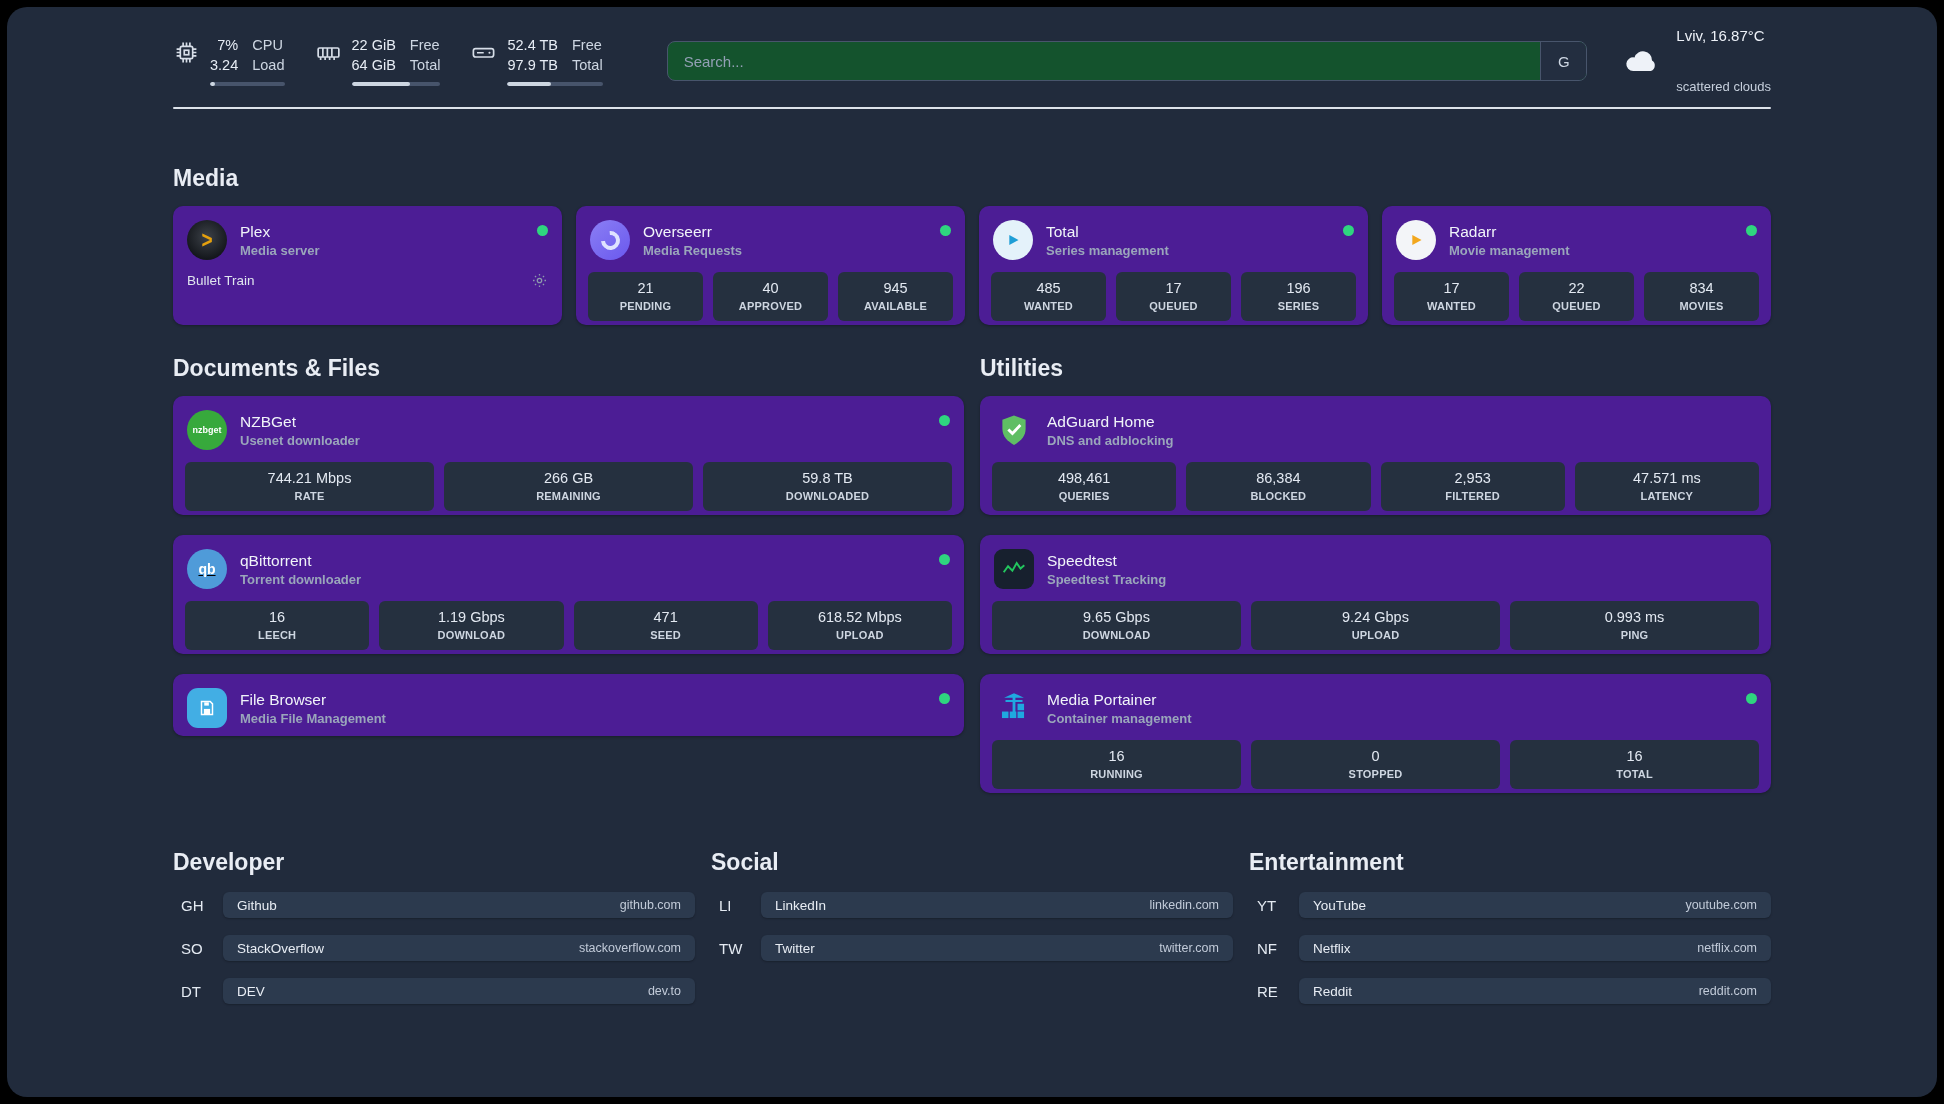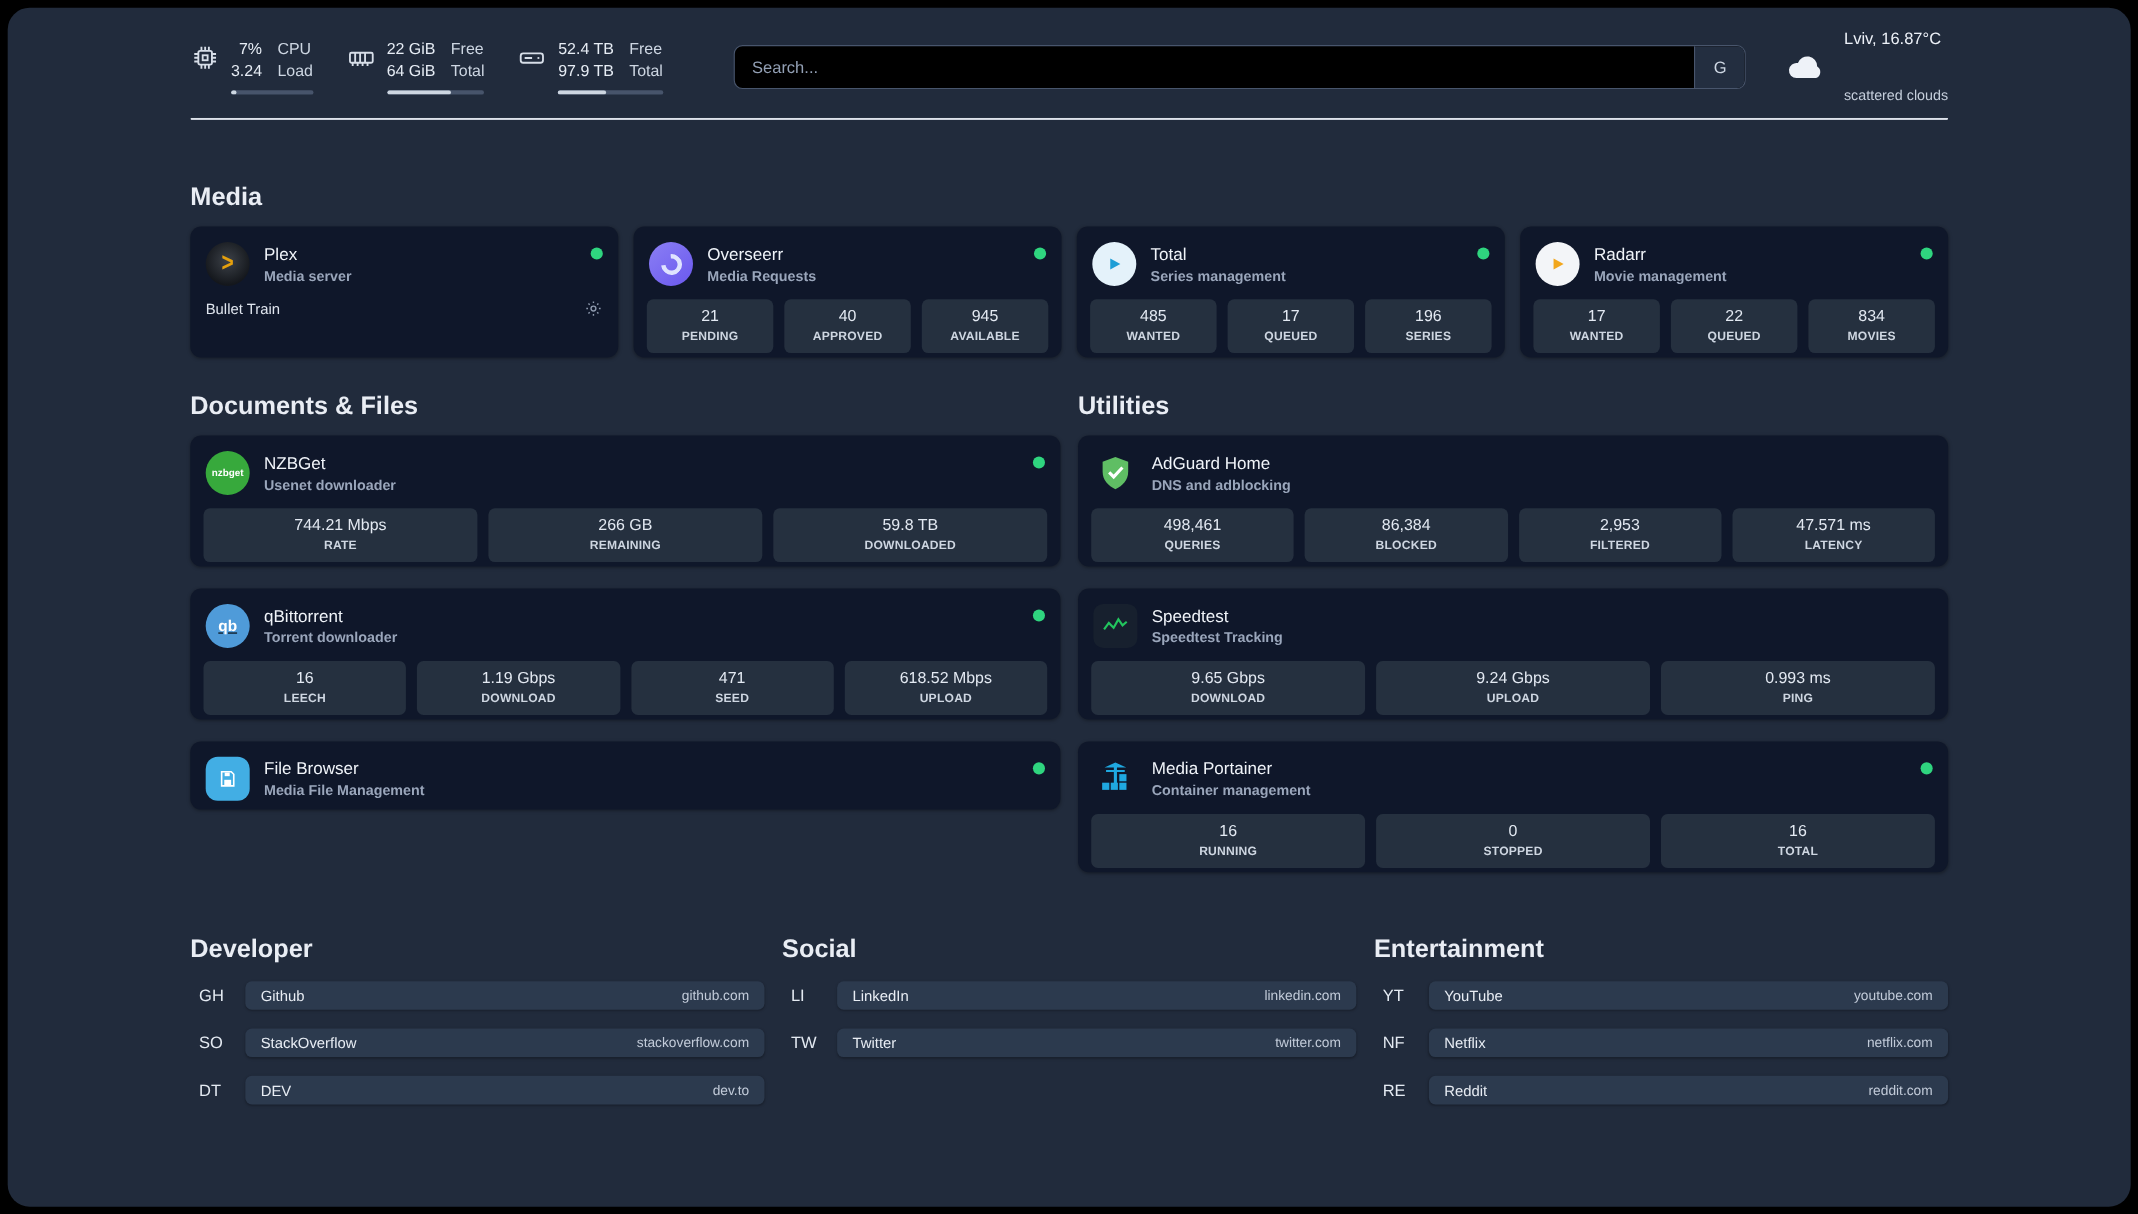--- a/index.html
+++ b/index.html
@@ -20,42 +20,42 @@
   .res-icon svg { width: 100%; height: 100%; }
   .res-body { display: flex; flex-direction: column; }
   .res-cols { display: flex; gap: 14px; }
   .res-col { display: flex; flex-direction: column; line-height: 1.35; font-size: 14.5px; }
   .res-col.values { align-items: flex-end; color: #e7edf5; }
   .res-col.labels { color: #cdd6e2; }
   .res-bar { height: 4px; background: #47546b; border-radius: 3px; margin-top: 6px; overflow: hidden; }
   .res-fill { height: 100%; background: #cdd6e1; border-radius: 3px; }
 
   .search { flex: 1; display: flex; align-items: stretch; height: 40px; margin: 0 34px;
-    background: #000000; border: 1px solid #48556c; border-radius: 8px; overflow: hidden; }
+    background: #14532d; border: 1px solid #48556c; border-radius: 8px; overflow: hidden; }
   .search input { flex: 1; background: transparent; border: 0; outline: none;
     color: #e7edf5; font-size: 15px; padding: 0 16px; font-family: inherit; }
   .search input::placeholder { color: #93a0b5; }
   .search-btn { width: 46px; display: flex; align-items: center; justify-content: center;
     background: #232e40; border-left: 1px solid #48556c; color: #cdd6e2; font-size: 15px; cursor: pointer; }
 
   .weather { display: flex; align-items: center; gap: 13px; }
   .weather-icon { width: 42px; height: 30px; color: #eef2f8; }
   .weather-icon svg { width: 100%; height: 100%; }
   .weather-lines { display: flex; flex-direction: column; line-height: 1.4; }
   .weather-loc { font-size: 15px; color: #edf1f8; }
   .weather-cond { font-size: 13px; color: #c6cfdc; margin-top: 32px; }
 
   .divider { border: 0; border-top: 2px solid #dde2ea; margin: 22px 0 0; border-radius: 2px; }
 
   
   h2.sec-title { font-size: 23px; font-weight: 600; color: #e9edf4; margin: 0 0 14px; }
   .media-sec { margin-top: 56px; }
   .media-grid { display: grid; grid-template-columns: repeat(4, 1fr); gap: 14px; }
 
-  .card { background: #0f172a; border-radius: 10px; padding: 10px 12px 4px;
+  .card { background: #4c1d95; border-radius: 10px; padding: 10px 12px 4px;
     box-shadow: 0 1px 3px rgba(0,0,0,.3); }
   .card-header { display: flex; align-items: center; gap: 13px; padding: 4px 2px 12px; }
   .svc-icon { width: 40px; height: 40px; border-radius: 50%; flex-shrink: 0;
     display: flex; align-items: center; justify-content: center; position: relative; overflow: hidden; }
   .svc-text { display: flex; flex-direction: column; }
   .svc-name { font-size: 15.5px; font-weight: 500; color: #f0f4f9; line-height: 1.25; }
   .svc-sub { font-size: 13px; color: #9aa6bb; margin-top: 2px; font-weight: bold; }
   .dot { width: 11px; height: 11px; border-radius: 50%; margin-left: auto; align-self: flex-start; margin-top: 5px; }
 
   .stats { display: flex; gap: 10px; }

